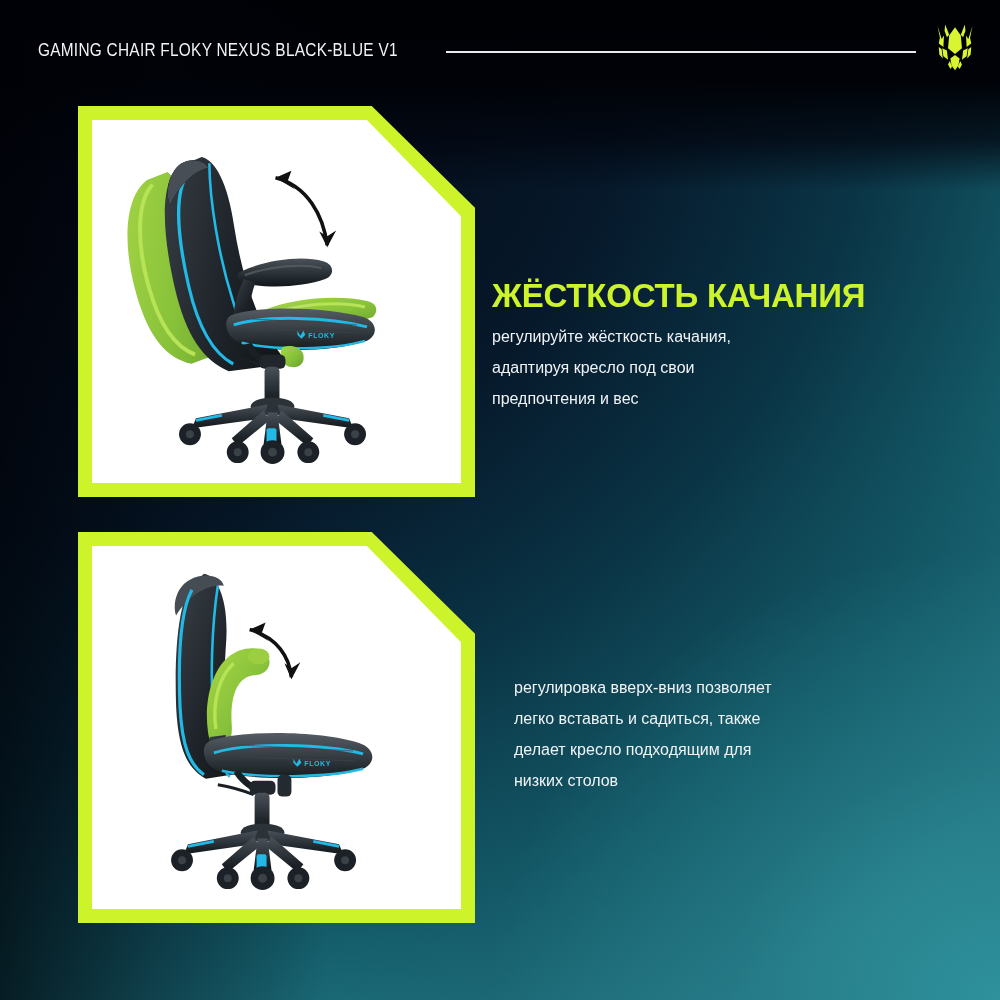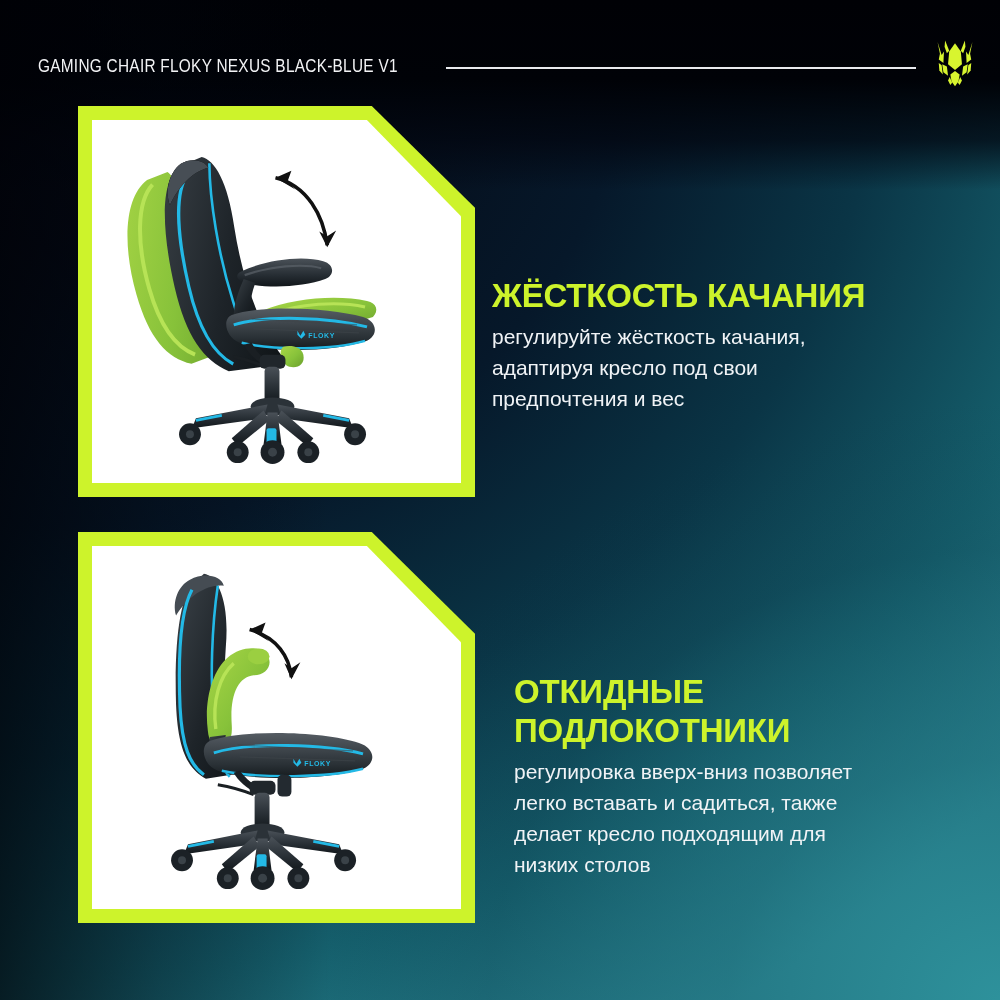--- a/index.html
+++ b/index.html
@@ -53,21 +53,21 @@
     width: 330px;
     background: linear-gradient(to right,
                 rgba(0,1,6,0.72) 0%,
                 rgba(1,4,12,0.35) 48%,
                 rgba(2,8,18,0) 100%);
   }
 
   
   .header {
     position: absolute;
-    left: 0; right: 0; top: 16px;
+    left: 0; right: 0; top: 0;
     height: 96px;
   }
   .header-title {
     position: absolute;
     left: 38px;
     top: 40px;
     color: #f2f3f5;
     font-size: 17.5px;
     letter-spacing: 0.3px;
     font-weight: 400;
@@ -152,21 +152,21 @@
     color: #cdf32b;
     font-size: 33px;
     font-weight: bold;
     letter-spacing: -0.2px;
     line-height: 39px;
     margin: 0 0 6px 0;
     white-space: pre-line;
   }
   .feature-body {
     color: #f0f3f6;
-    font-size: 21px;
+    font-size: 16px;
     font-weight: 400;
     line-height: 31px;
     margin: 0;
     white-space: pre-line;
   }
 </style>
 </head>
 <body>
 
 <div id="page">
@@ -420,21 +420,19 @@
             <path d="M158 84 C186 92 198 112 200 132"></path>
           </g>
           <path d="M158 84 L174 77 L170 88 L178 96 Z" fill="#111"></path>
           <path d="M200 134 L193 118 L200 123 L209 117 Z" fill="#111"></path>
         </svg>
       </div>
     </div>
   </div>
 
   <div class="feature feature-2">
-    <h2 class="feature-title">ОТКИДНЫЕ
-ПОДЛОКОТНИКИ</h2>
     <p class="feature-body">регулировка вверх-вниз позволяет
 легко вставать и садиться, также
 делает кресло подходящим для
 низких столов</p>
   </div>
 
 </div>
 
 </body></html>

